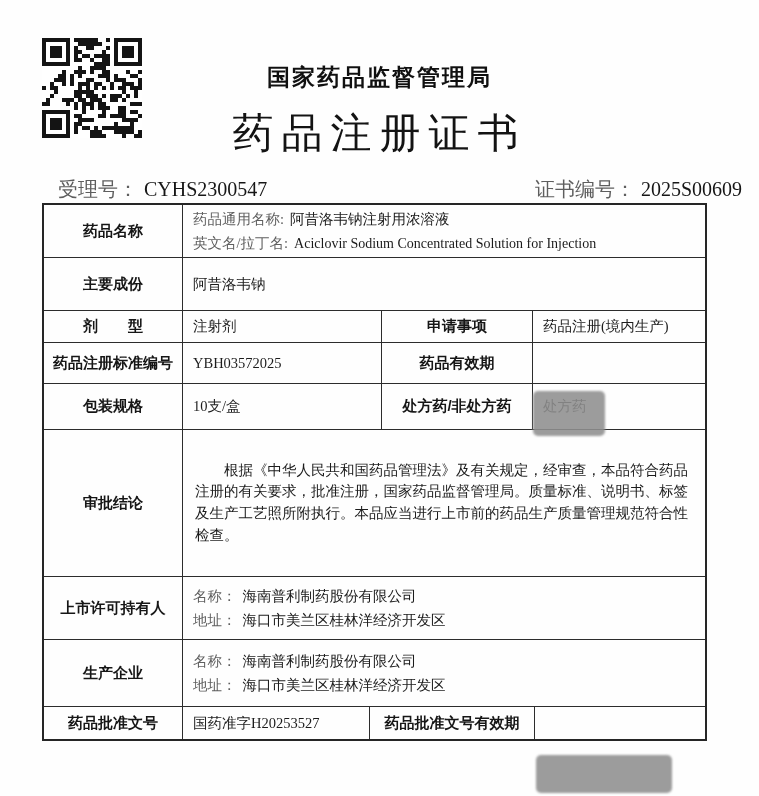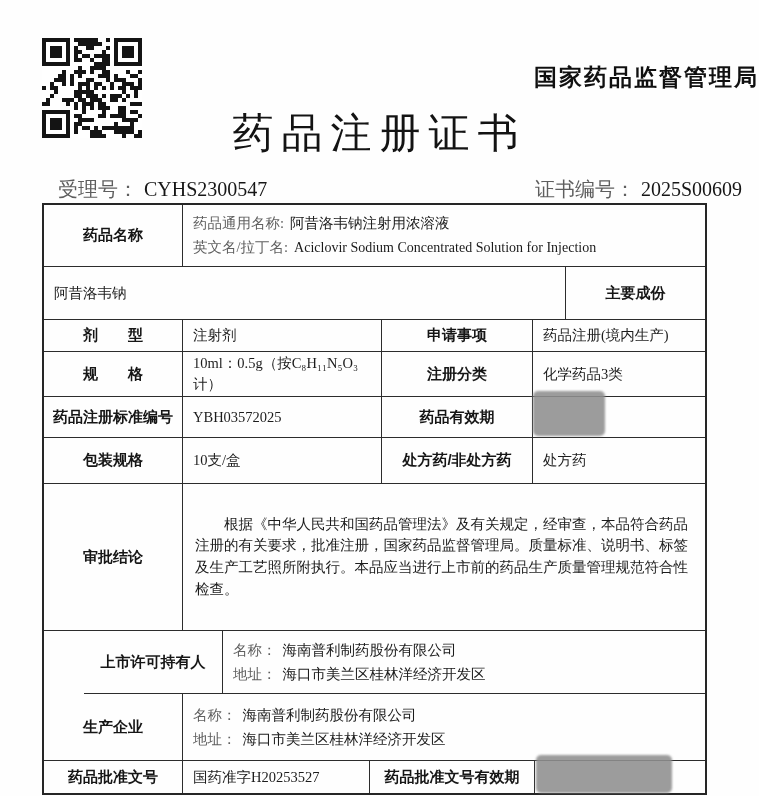--- a/index.html
+++ b/index.html
@@ -10,21 +10,21 @@
     color:#1c1c1c;
     position:relative;
     overflow:hidden;
   }
   .page{position:absolute;inset:0;background:#fefefe;}
 
   
   .qr{position:absolute;left:42px;top:38px;width:100px;height:100px;}
   .authority{
     position:absolute;left:0;right:0;top:62px;
-    text-align:right;
+    text-align:center;
     font-family:"Liberation Sans","DejaVu Sans",sans-serif;
     font-weight:700;font-size:23px;letter-spacing:2px;color:#101010;
   }
   .cert-title{
     position:absolute;left:0;right:0;top:106px;
     text-align:center;
     font-family:"Liberation Serif","DejaVu Serif",serif;
     font-size:41px;letter-spacing:8px;color:#131313;
   }
   .meta{position:absolute;top:176px;left:0;right:0;height:22px;font-size:20px;}
@@ -59,22 +59,22 @@
   .lines{flex-direction:column;align-items:flex-start;justify-content:center;gap:5px;}
   .line{display:flex;align-items:baseline;white-space:nowrap;}
   .k{color:#5f5f5f;margin-right:6px;}
   .v{color:#1b1b1b;}
   .en{font-family:"Liberation Serif","DejaVu Serif",serif;font-size:14px;}
   .para{
     display:block;text-indent:2em;line-height:1.5;
     padding:6px 10px 6px 12px;font-size:14.5px;
     align-self:center;
   }
-  .r1{height:62px;} .r2{height:53px;} .r3{height:32px;} .r4{height:45px;}
-  .r5{height:41px;} .r6{height:46px;} .r7{height:147px;} .r8{height:63px;margin-left:40px;}
+  .r1{height:53px;} .r2{height:53px;} .r3{height:32px;} .r4{height:45px;}
+  .r5{height:41px;} .r6{height:46px;} .r7{height:147px;} .r8{height:63px;}
   .r9{height:67px;} .r10{height:32px;}
   .c1{width:139px;flex:none;}
   .c2{width:199px;flex:none;}
   .c3{width:151px;flex:none;}
   .c4{flex:1;}
   .c2b{width:187px;flex:none;}
   .c3b{width:165px;flex:none;}
   .grow{flex:1;}
   .wrapval{white-space:normal;line-height:1.45;}
 
@@ -421,39 +421,31 @@
           <span class="v">阿昔洛韦钠注射用浓溶液</span>
         </div>
         <div class="line">
           <span class="k">英文名/拉丁名:</span>
           <span class="v en">Aciclovir Sodium Concentrated Solution for Injection</span>
         </div>
       </div>
     </div>
 
     <div class="row r2">
+      <div class="cell label c1">主要成份</div>
       <div class="cell content grow">阿昔洛韦钠</div>
-      <div class="cell label c1">主要成份</div>
     </div>
 
     <div class="row r3">
       <div class="cell label c1">剂　　型</div>
       <div class="cell content c2">注射剂</div>
       <div class="cell label c3">申请事项</div>
       <div class="cell content c4">药品注册(境内生产)</div>
     </div>
 
-    <div class="row r4">
-      <div class="cell label c1">规　　格</div>
-      <div class="cell content c2">
-          <span class="wrapval">10ml：0.5g（按C₈H₁₁N₅O₃计）</span>
-        </div>
-      <div class="cell label c3">注册分类</div>
-      <div class="cell content c4">化学药品3类</div>
-    </div>
 
     <div class="row r5">
       <div class="cell label c1">药品注册标准编号</div>
       <div class="cell content c2">YBH03572025</div>
       <div class="cell label c3">药品有效期</div>
       <div class="cell content c4"></div>
     </div>
 
     <div class="row r6">
       <div class="cell label c1">包装规格</div>

